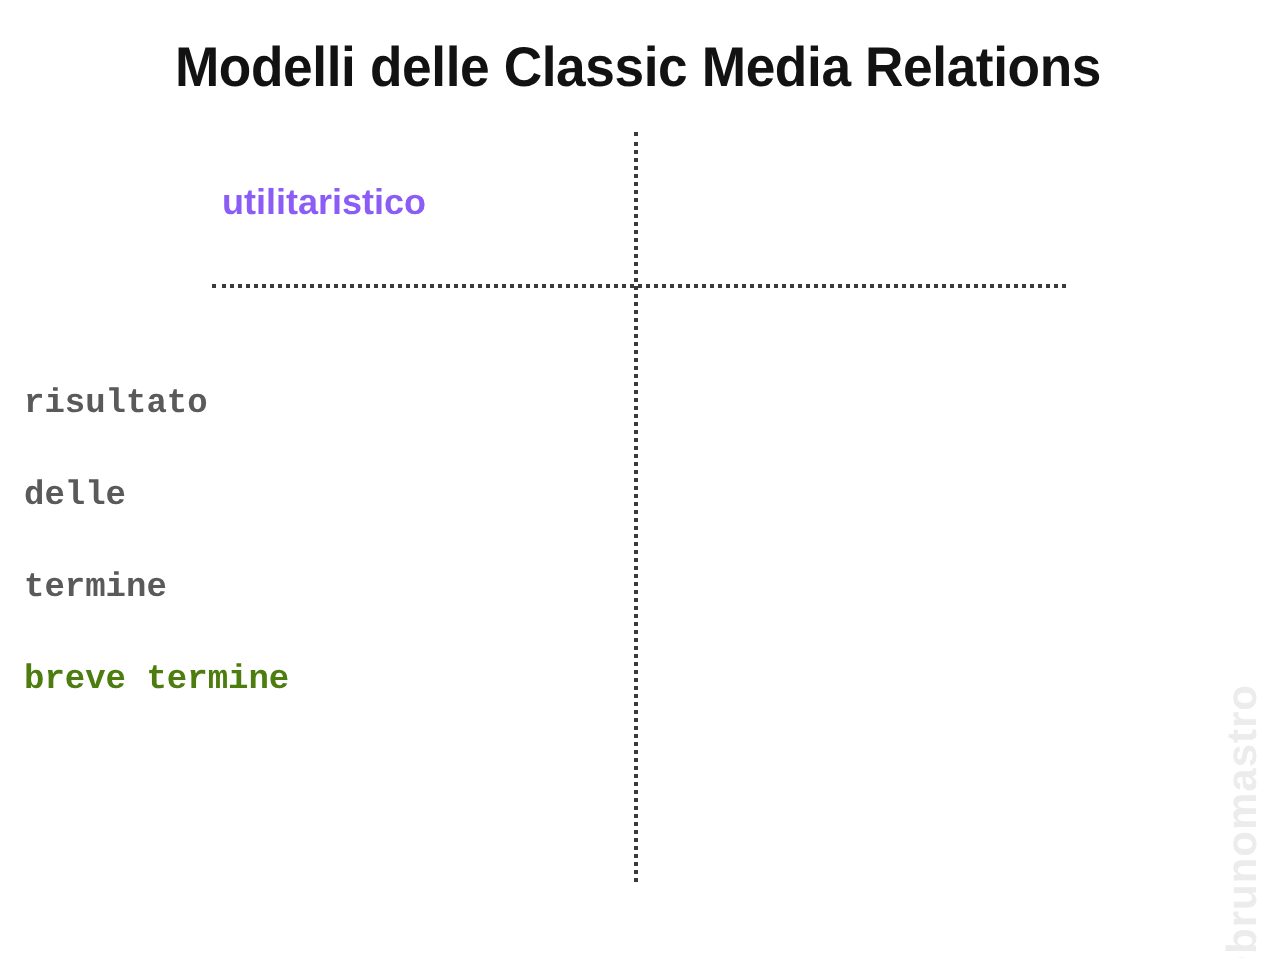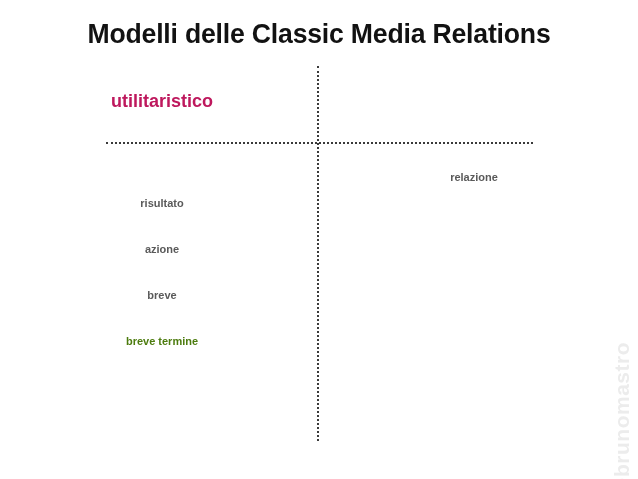--- a/index.html
+++ b/index.html
@@ -63,36 +63,36 @@
     top: 88px;
     width: 300px;
   }
   .column-left  { left: 12px; }
   .column-right { left: 324px; }
 
   .column-header {
     text-align: center;
     font-size: 18px;
     font-weight: 700;
-    color: #be185d;
+    color: #8b5cf6;
     height: 26px;
     line-height: 26px;
   }
 
   .column-items {
     margin-top: 66px;
   }
 
   .column-item {
-    text-align: center;
-    font-size: 11px;
+    font-size: 17px;
     font-weight: 600;
     color: #5a5a5a;
     height: 46px;
     line-height: 46px;
+    font-family: Liberation Mono, monospace;
   }
   .column-item.is-emphasis {
     color: #4d7c0f;
     font-weight: 700;
   }
 
   
   .watermark {
     position: absolute;
     right: 2px;
@@ -116,27 +116,26 @@
   <div class="slide-title">Modelli delle Classic Media Relations</div>
 
   <div class="divider-vertical"></div>
 
   <div class="divider-horizontal"></div>
 
   <div class="column column-left">
     <div class="column-header">utilitaristico</div>
     <div class="column-items">
       <div class="column-item">risultato</div>
-      <div class="column-item">azione</div>
-      <div class="column-item">breve</div>
+      <div class="column-item">delle</div>
+      <div class="column-item">termine</div>
       <div class="column-item is-emphasis">breve termine</div>
     </div>
   </div>
 
   <div class="column column-right">
     <div class="column-items">
-      <div class="column-item">relazione</div>
     </div>
   </div>
 
   <div class="watermark">@brunomastro</div>
 
 </div>
 
 </body></html>

